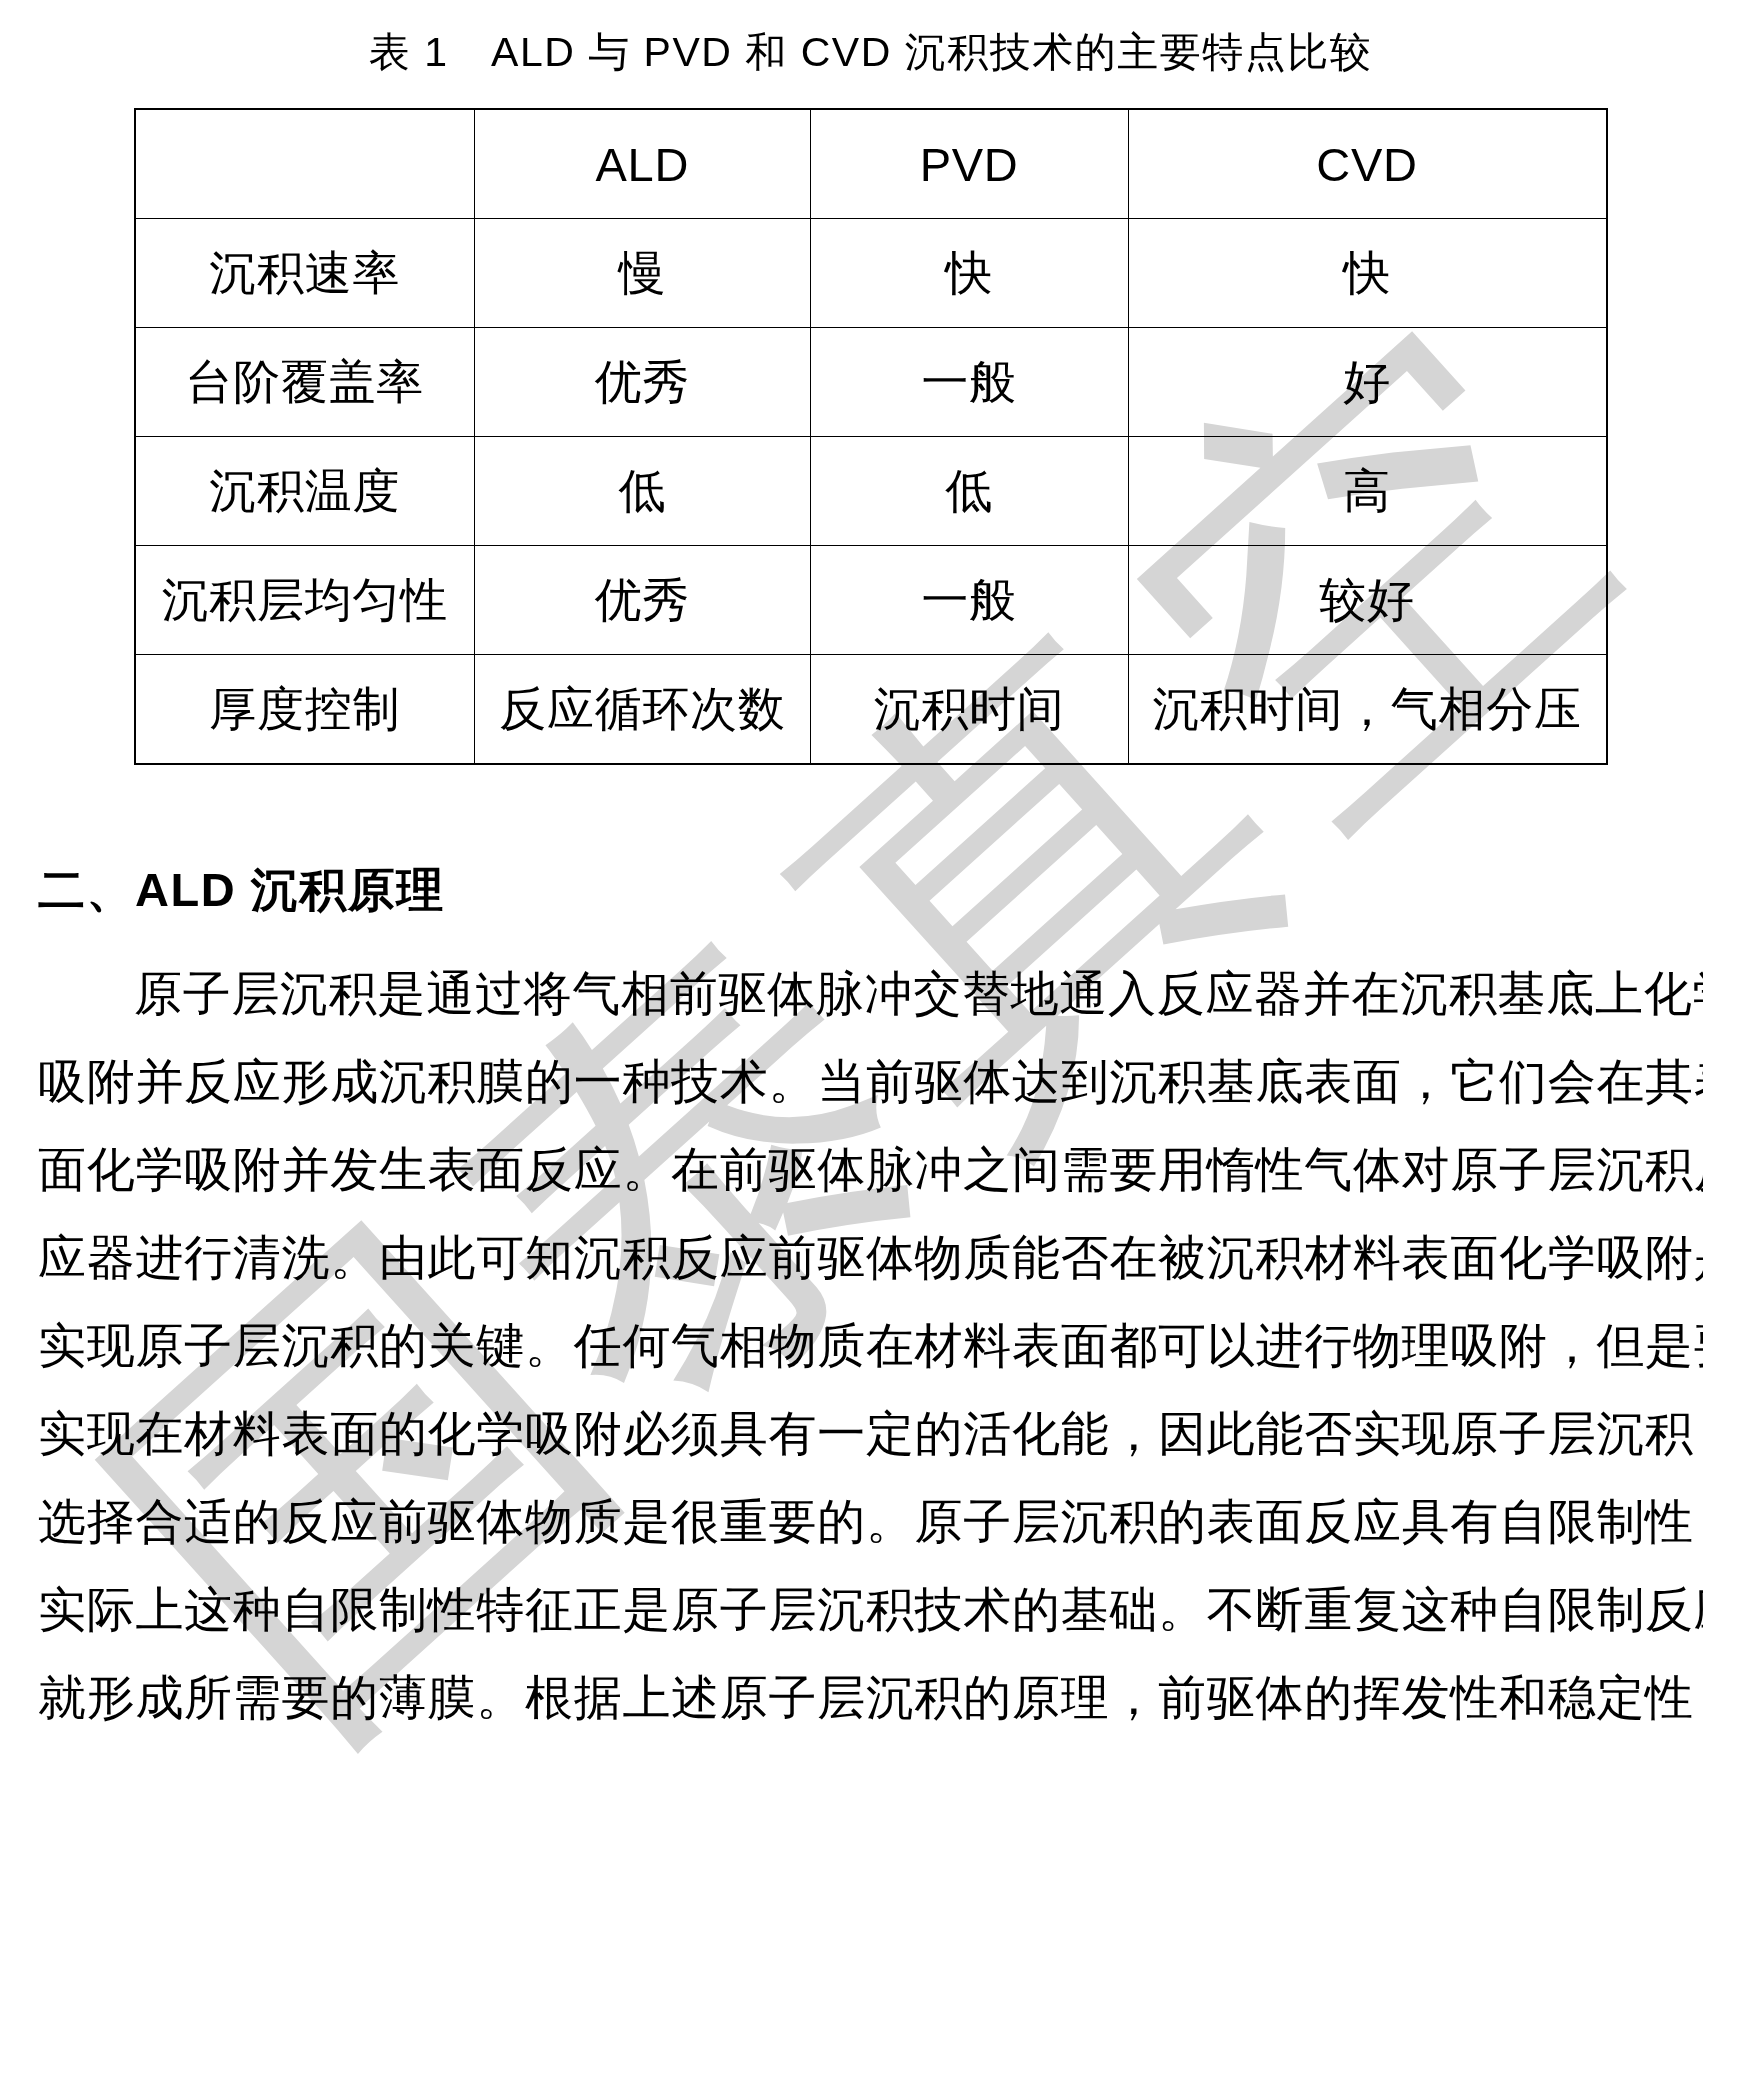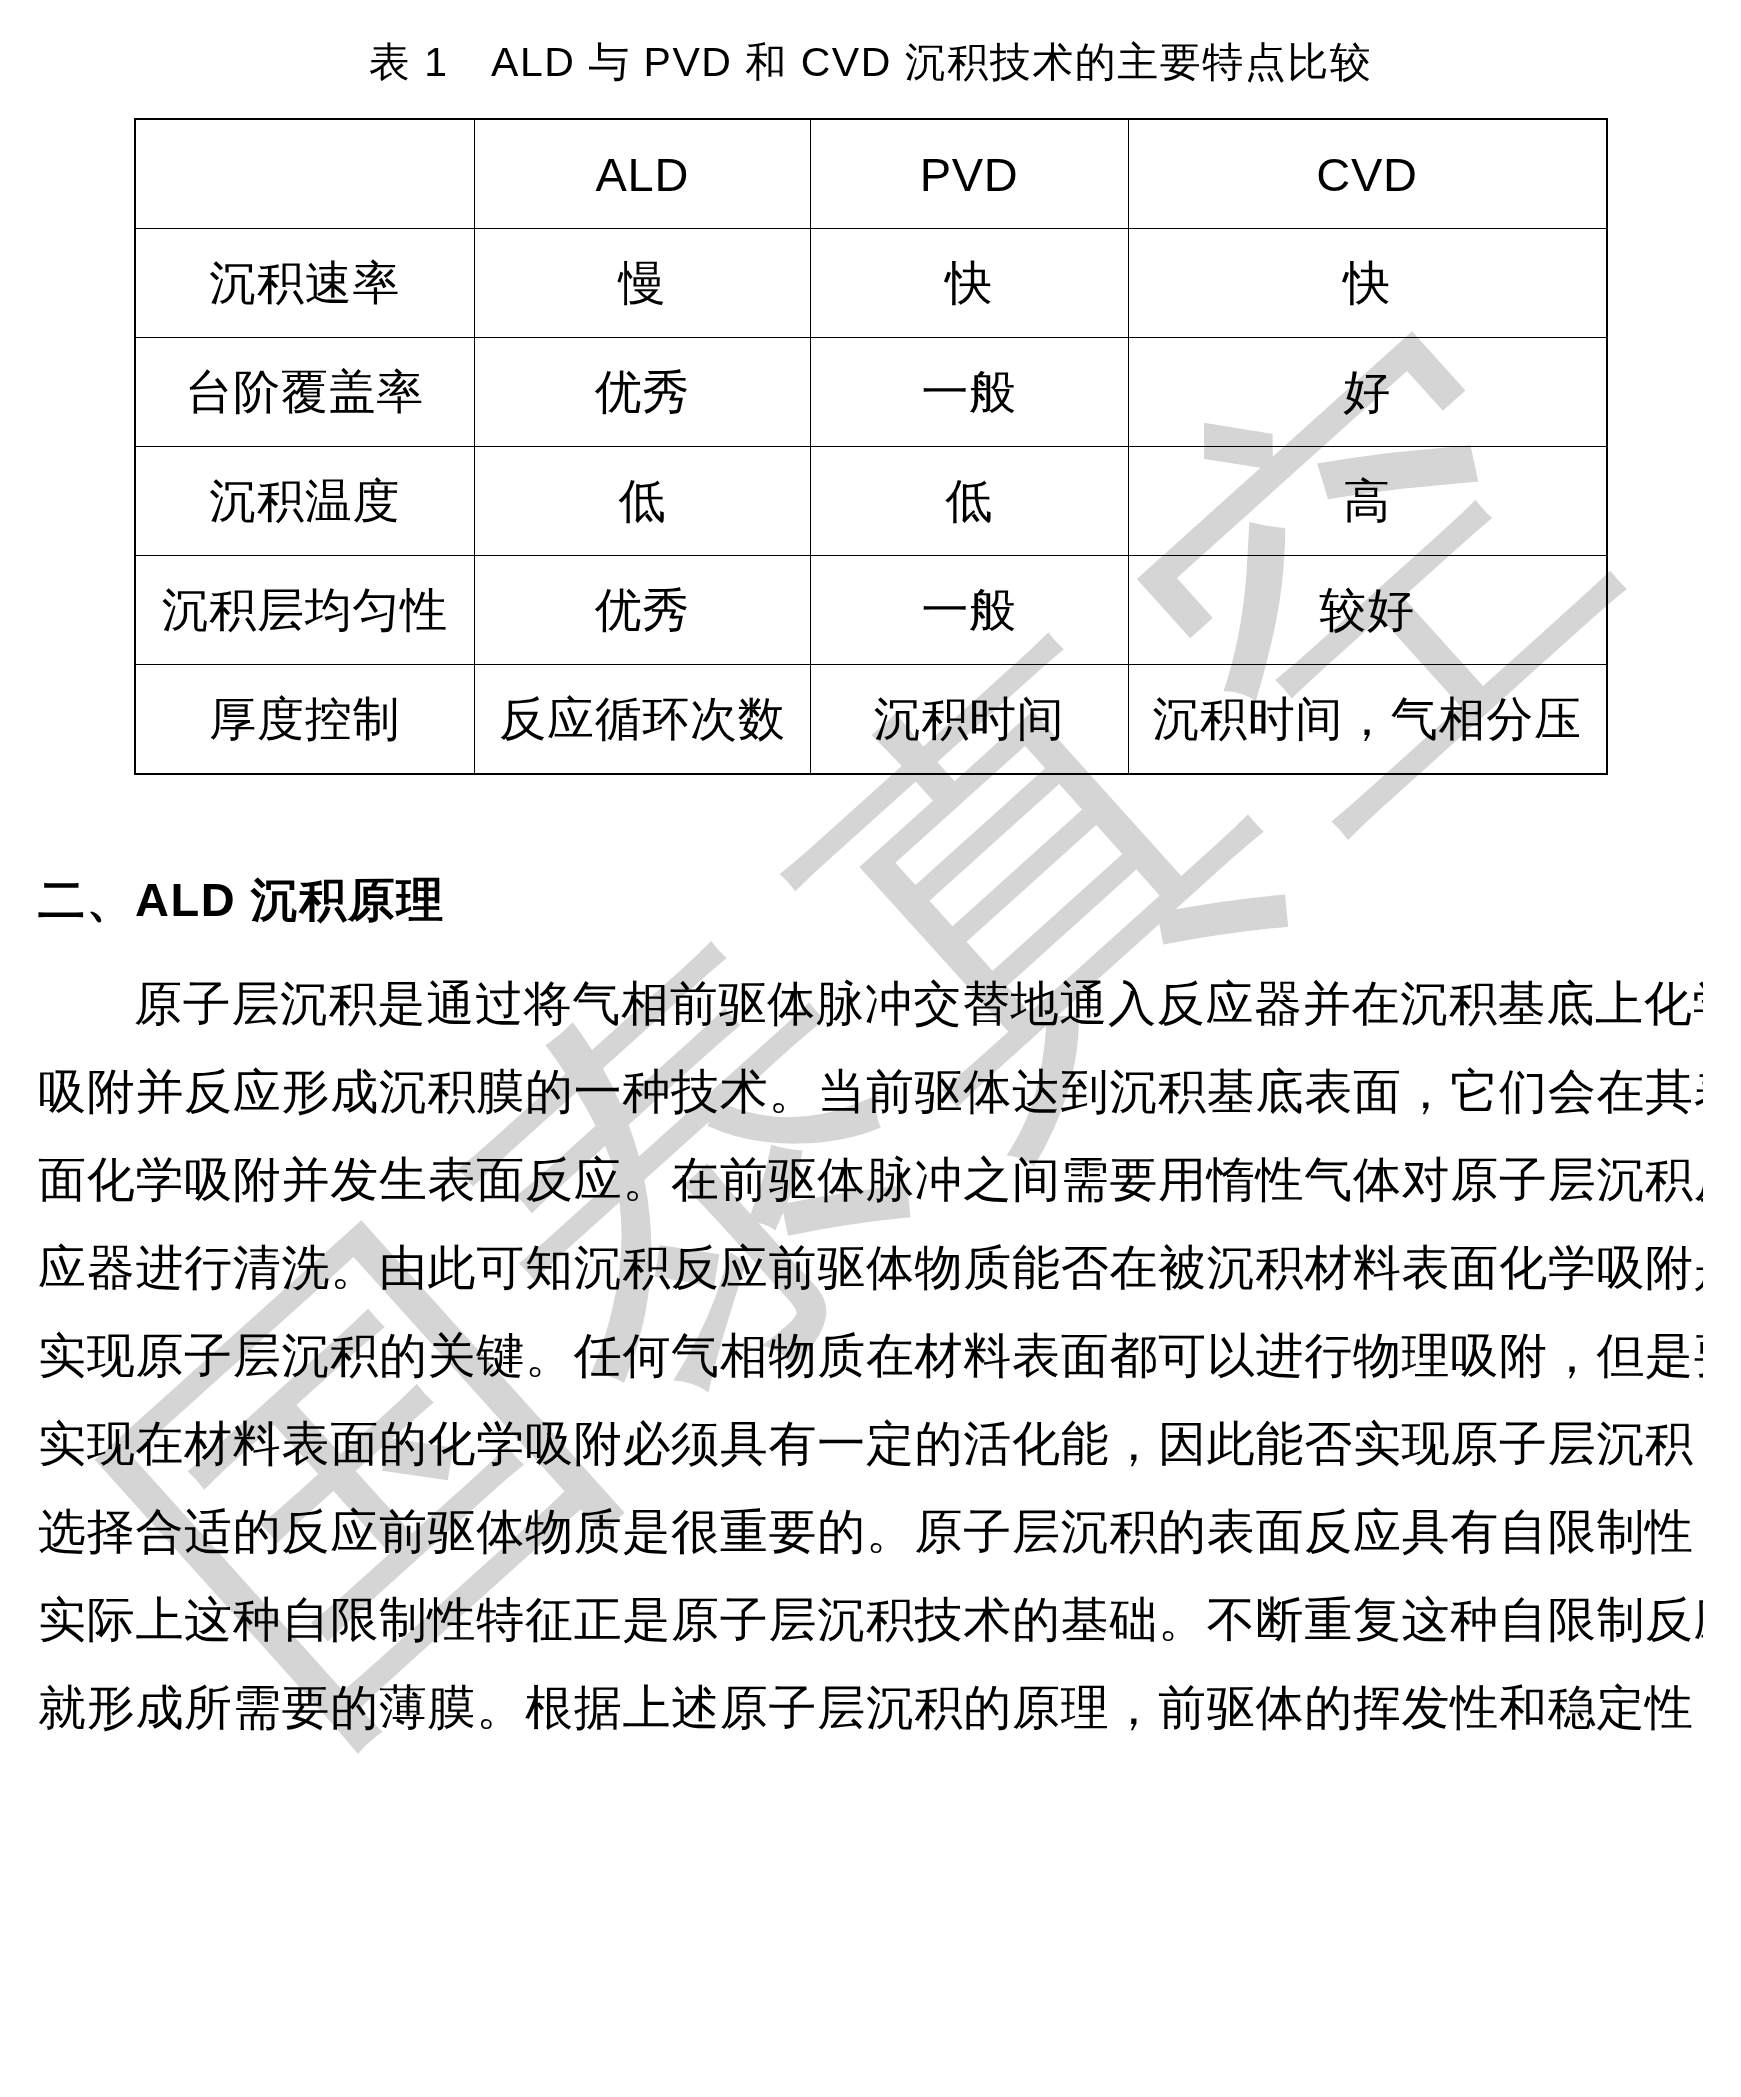--- a/index.html
+++ b/index.html
@@ -16,21 +16,21 @@
     left: 50%; top: 1024px;
     transform: translate(-50%, -50%) rotate(-42deg);
     font-size: 439px;
     letter-spacing: 13px;
     color: #d5d5d5;
     white-space: nowrap;
     z-index: 0;
     user-select: none;
   }
 
-  .content { position: relative; z-index: 1; padding: 36px 38px 0 38px; }
+  .content { position: relative; z-index: 1; padding: 26px 38px 0 38px; }
 
   .doc-title {
     font-size: 41px;
     line-height: 53px;
     text-align: center;
     letter-spacing: 1.5px;
   }
 
   table.cmp {
     border-collapse: collapse;

